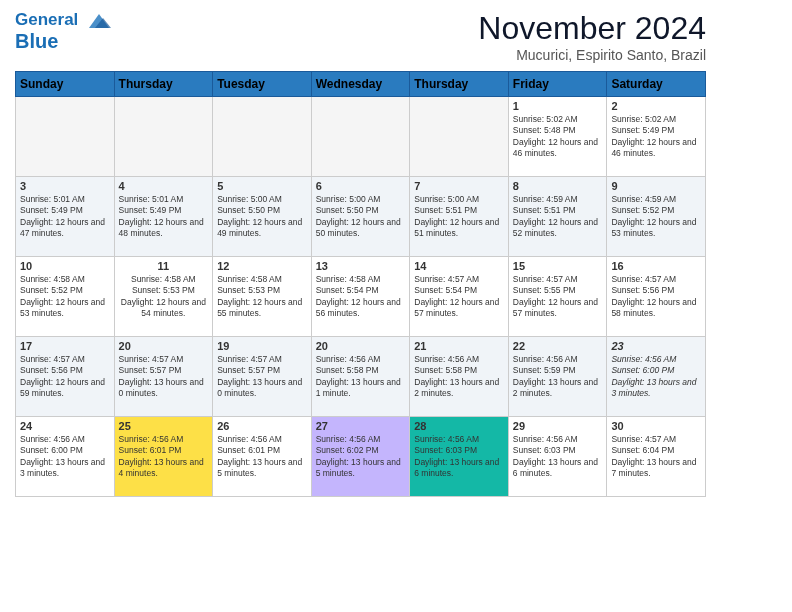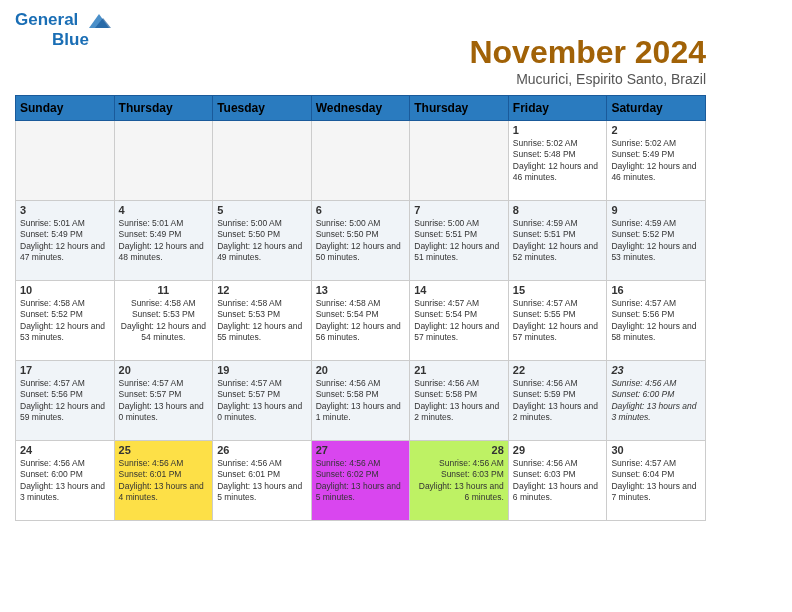--- a/index.html
+++ b/index.html
@@ -22,23 +22,22 @@
     }
     .logo {
       display: flex;
       align-items: center;
     }
     .title-block {
       text-align: right;
     }
     .month-title {
       font-size: 32px;
-      font-weight: bold;
-      color: #a16207;
-      margin-top: 24px;
+      font-weight: normal;
+      color: #0f172a;
     }
     .location {
       font-size: 14px;
       color: #555;
     }
     table {
       width: 100%;
       border-collapse: collapse;
       table-layout: fixed;
     }
@@ -89,21 +88,21 @@
       <div>
         <div style="display:flex;align-items:center;">
           <div style="font-size:17px;font-weight:bold;color:#333;line-height:1.15;">
             <span style="color:#1a6eb5;">General</span>
             <svg width="28" height="22" viewBox="0 0 28 22" style="vertical-align:middle;margin-left:2px;">
               <polygon points="4,18 14,4 24,18" fill="#2a7bbf" opacity="0.85"></polygon>
               <polygon points="10,18 18,8 26,18" fill="#1a5a9a" opacity="0.7"></polygon>
             </svg>
           </div>
         </div>
-        <div style="font-size:17px;font-weight:bold;color:#1a6eb5;margin-top:-2px;margin-left:37px;">Blue</div>
+        <div style="font-size:20px;font-weight:bold;color:#1a6eb5;margin-top:-2px;">Blue</div>
       </div>
     </div>
     <div class="title-block">
       <div class="month-title">November 2024</div>
       <div class="location">Mucurici, Espirito Santo, Brazil</div>
     </div>
   </div>
 
   <table>
     <thead>
@@ -229,25 +228,25 @@
             <div class="day-info">Sunrise: 4:56 AM<br>Sunset: 6:00 PM<br>Daylight: 13 hours and 3 minutes.</div>
           </td>
           <td style="background: #fde047;">
             <span class="day-num">25</span>
             <div class="day-info">Sunrise: 4:56 AM<br>Sunset: 6:01 PM<br>Daylight: 13 hours and 4 minutes.</div>
           </td>
           <td style="background: rgb(255, 255, 255);">
             <span class="day-num">26</span>
             <div class="day-info">Sunrise: 4:56 AM<br>Sunset: 6:01 PM<br>Daylight: 13 hours and 5 minutes.</div>
           </td>
-          <td style="background: #d946ef;">
+          <td style="background: #c4b5fd;">
             <span class="day-num">27</span>
             <div class="day-info">Sunrise: 4:56 AM<br>Sunset: 6:02 PM<br>Daylight: 13 hours and 5 minutes.</div>
           </td>
-          <td style="background: #bef264; text-align: right;">
+          <td style="background: #14b8a6;">
             <span class="day-num">28</span>
             <div class="day-info">Sunrise: 4:56 AM<br>Sunset: 6:03 PM<br>Daylight: 13 hours and 6 minutes.</div>
           </td>
           <td style="background: rgb(255, 255, 255);">
             <span class="day-num">29</span>
             <div class="day-info">Sunrise: 4:56 AM<br>Sunset: 6:03 PM<br>Daylight: 13 hours and 6 minutes.</div>
           </td>
           <td style="background: rgb(255, 255, 255);">
             <span class="day-num">30</span>
             <div class="day-info">Sunrise: 4:57 AM<br>Sunset: 6:04 PM<br>Daylight: 13 hours and 7 minutes.</div>

